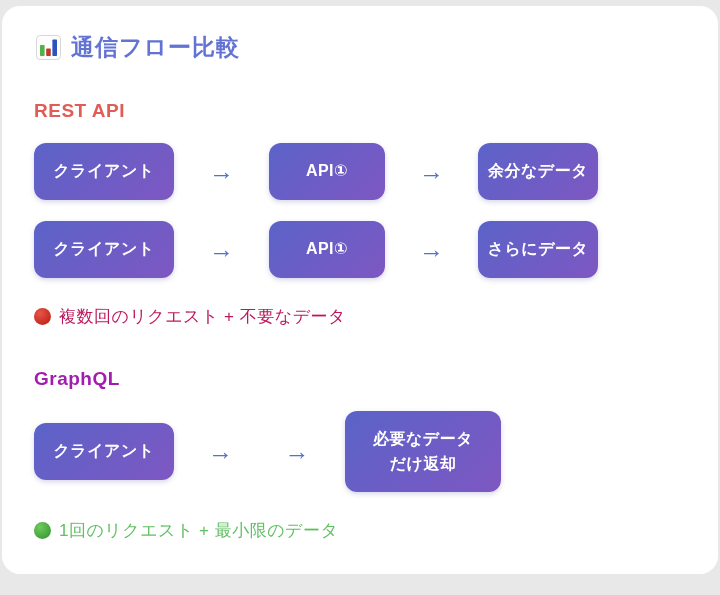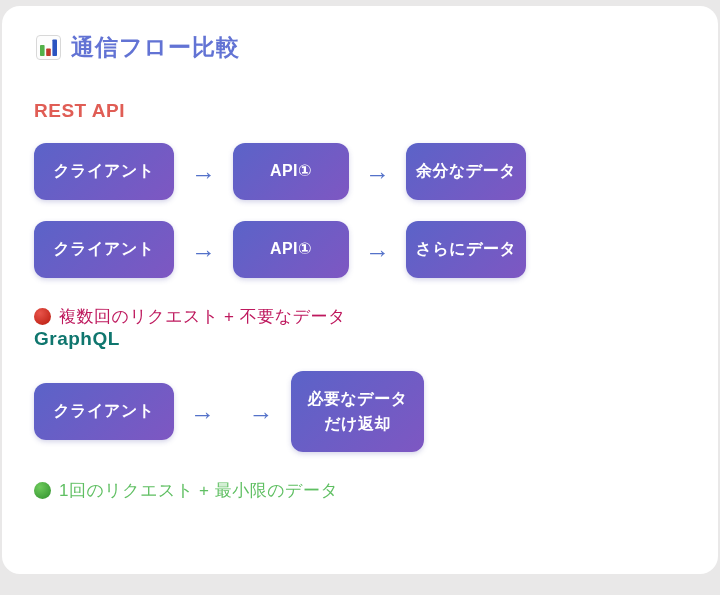--- a/index.html
+++ b/index.html
@@ -34,26 +34,27 @@
     color: #6273d4;
     letter-spacing: 1px;
   }
   
   .section-heading {
     font-size: 19px;
     font-weight: bold;
     letter-spacing: 0.5px;
   }
   .heading-rest { color: #e05d55; margin-top: 37px; }
-  .heading-graphql { color: #0f766e; }
+  .heading-graphql { color: #a21caf; margin-top: 40px; }
   
   .flow-row {
     display: flex;
     align-items: center;
     margin-top: 21px;
+    gap: 18px;
   }
   .node {
     background: linear-gradient(135deg, #5b63c8 0%, #7e57c2 100%);
     border-radius: 12px;
     color: #ffffff;
     font-weight: bold;
     font-size: 16px;
     display: flex;
     flex-direction: column;
     align-items: center;
@@ -62,21 +63,21 @@
     line-height: 1.55;
     box-shadow: 0 2px 5px rgba(90, 90, 170, 0.25);
     letter-spacing: 0.5px;
   }
   .h-single { height: 57px; }
   .h-double { height: 81px; }
   .w-client { width: 140px; }
   .w-api    { width: 116px; }
   .w-data   { width: 120px; }
   .w-query  { width: 171px; }
-  .w-return { width: 133px; }
+  .w-return { width: 156px; }
   .arrow {
     flex: 0 0 auto;
     text-align: center;
     color: #5472c9;
     font-size: 25px;
     font-weight: 400;
     line-height: 1;
     user-select: none;
   }
   .gap-a { width: 59px; }

